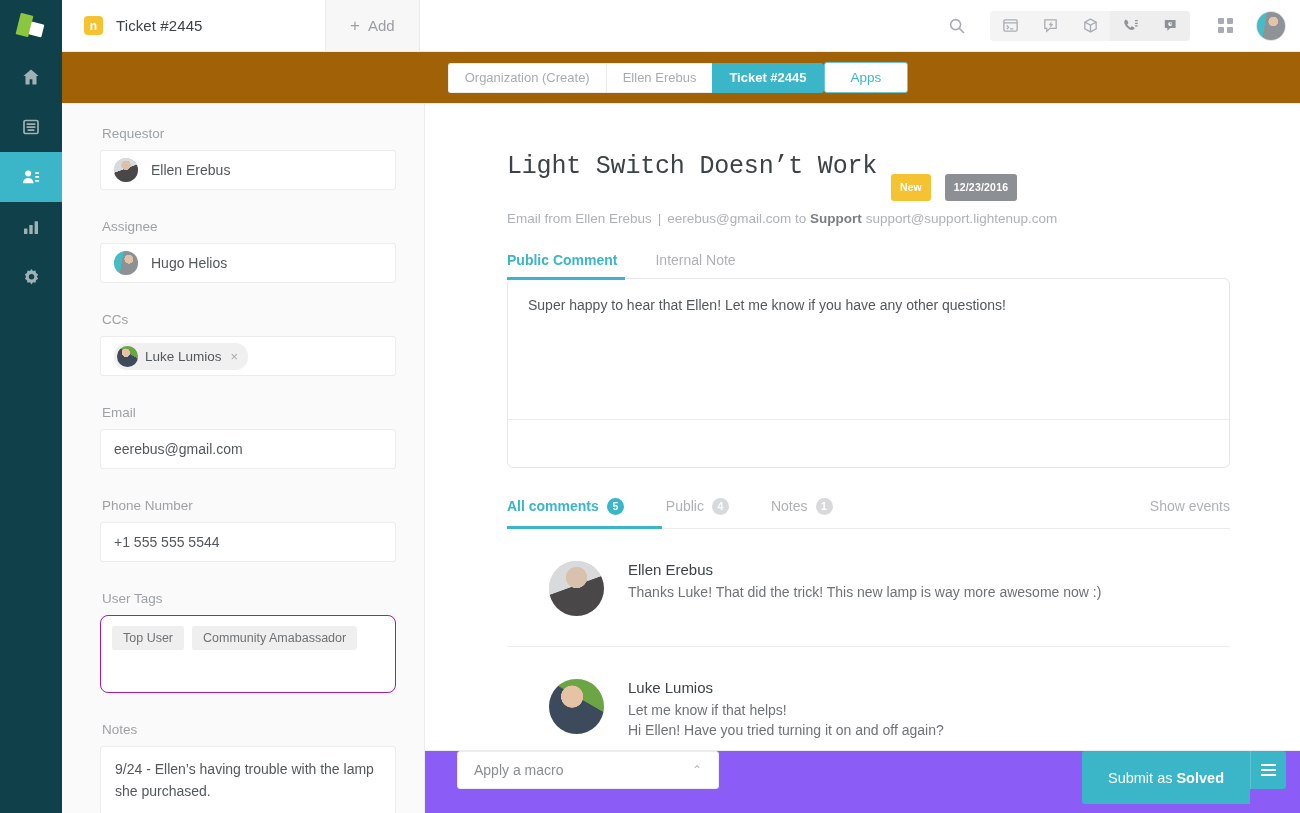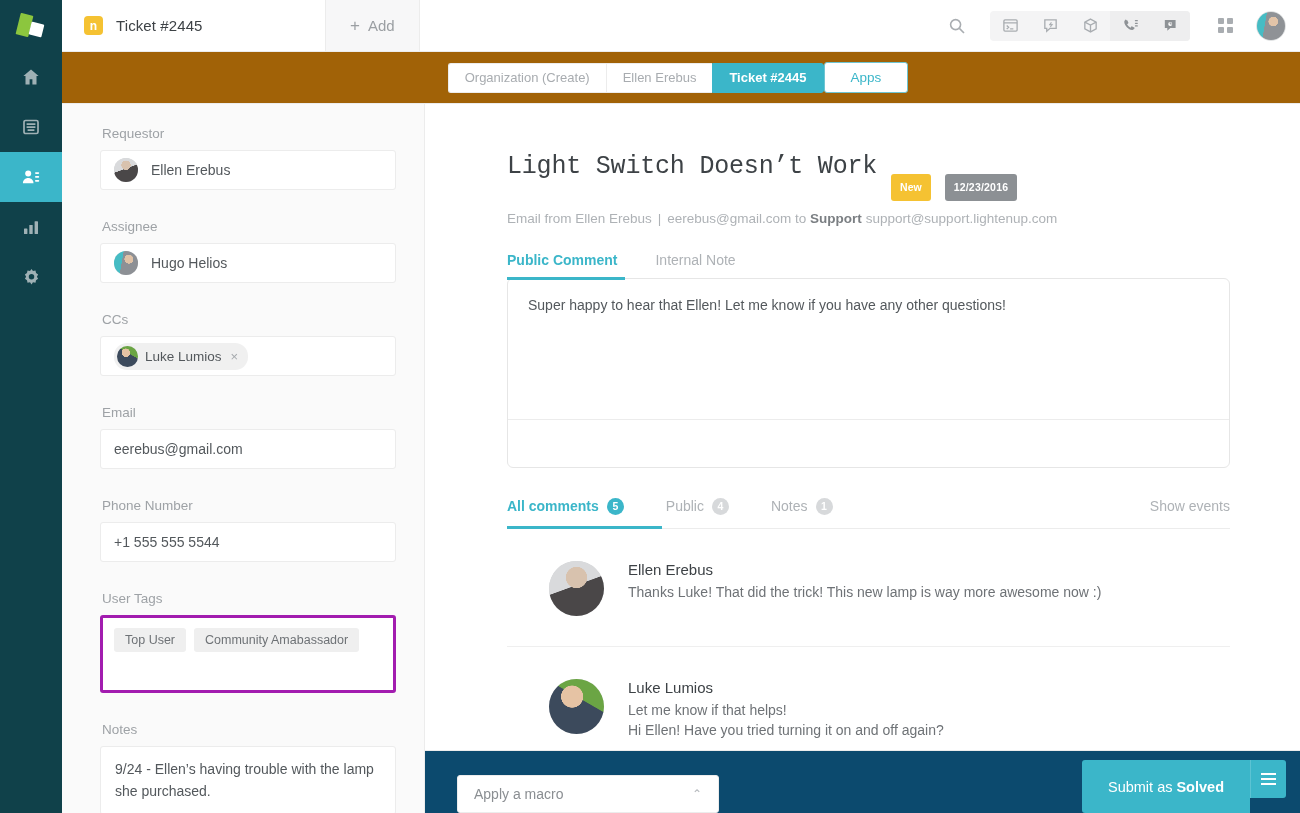--- a/index.html
+++ b/index.html
@@ -123,21 +123,21 @@
     margin-right: 13px; overflow: hidden; position: relative; flex: 0 0 24px;
   }
   .cc-chip {
     display: inline-flex; align-items: center; background: #f0f0f0;
     border-radius: 13px; padding: 3px 10px 3px 3px; gap: 7px;
   }
   .cc-chip .avatar-sm { width: 21px; height: 21px; flex: 0 0 21px; margin-right: 0; }
   .cc-name { font-size: 13.5px; color: #53585c; }
   .cc-x { color: #a5a9ad; font-size: 13px; cursor: pointer; margin-left: 2px; }
   .tagbox {
-    background: #fff; border: 3px solid #a21caf; border-radius: 3px;
+    background: #fff; border: 1px solid #a21caf; border-radius: 8px;
     height: 78px; padding: 10px 11px; display: flex; align-items: flex-start;
     gap: 8px; flex-wrap: wrap;
   }
   .tag {
     background: #efefef; border-radius: 3px; padding: 5px 11px;
     font-size: 12.5px; color: #6e7276; cursor: pointer;
   }
   .notebox {
     background: #fff; border: 1px solid #ececec; border-radius: 3px;
     padding: 12px 14px; font-size: 14px; color: #53585c; line-height: 1.55;
@@ -203,22 +203,22 @@
   .avatar-lg {
     width: 55px; height: 55px; border-radius: 50%; background: #cdd0d2;
     flex: 0 0 55px; overflow: hidden; position: relative;
   }
   .c-author { font-size: 15px; color: #3d4246; font-weight: 400; margin-bottom: 4px; }
   .c-line { font-size: 14px; color: #6e7276; line-height: 1.46; }
 
   
   .bottombar {
     height: 63px; flex: 0 0 63px; border-top: 1px solid #ececec;
-    display: flex; align-items: flex-end; justify-content: space-between;
-    padding: 0 14px 0 32px; background: #0c4a6e;
+    display: flex; align-items: flex-start; justify-content: space-between;
+    padding: 0 14px 0 32px; background: #8b5cf6;
   }
   .macro {
     width: 262px; height: 38px; border: 1px solid #ececec; border-radius: 3px;
     display: flex; align-items: center; justify-content: space-between;
     padding: 0 16px; font-size: 14px; color: #8a8e92; cursor: pointer; background: #fff;
   }
   .caret-up { color: #b5b9bd; font-size: 12px; }
   .submit-wrap { display: flex; align-items: stretch; }
   .submit-btn {
     background: #3bb6c9; color: #fff; font-size: 14.5px; padding: 0 26px;

